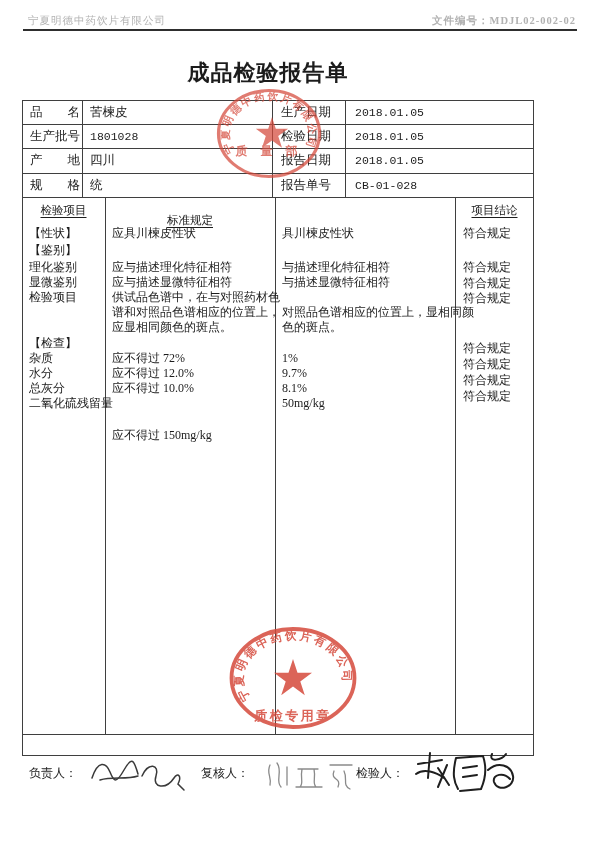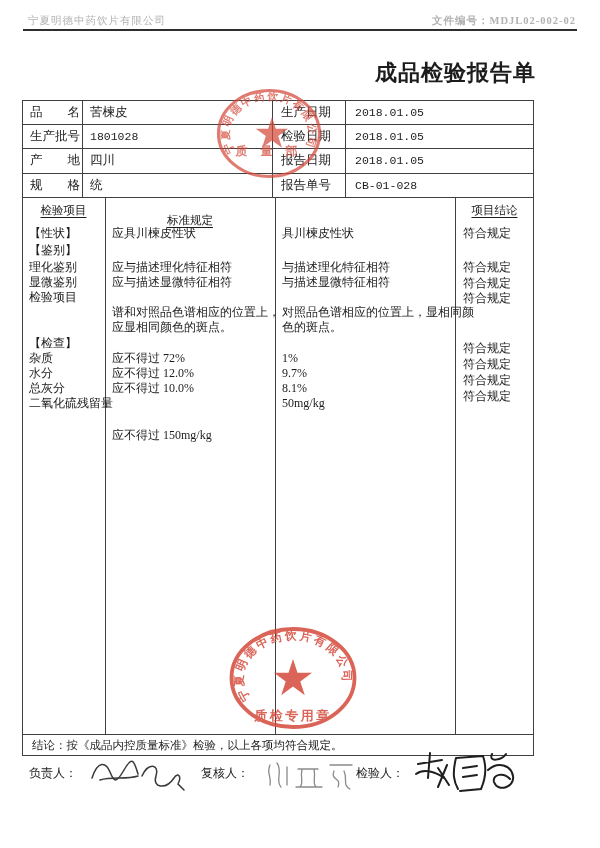--- a/index.html
+++ b/index.html
@@ -6,21 +6,21 @@
   #page{
     position:relative;width:600px;height:848px;background:#ffffff;
     font-family:"Liberation Serif","DejaVu Serif",serif;color:#1c1c1c;
     overflow:hidden;margin:0 auto;
   }
   .abs{position:absolute;white-space:nowrap;}
   .v{position:absolute;width:1px;background:#3f3f3f;}
   .h{position:absolute;height:1px;background:#3f3f3f;}
   .box{position:absolute;border:1px solid #3f3f3f;box-sizing:border-box;background:transparent;}
   .faded{font-size:10.5px;color:#b2b2b2;letter-spacing:1px;}
-  .title{font-size:22px;font-weight:bold;letter-spacing:1px;text-align:right;}
+  .title{font-size:22px;font-weight:bold;letter-spacing:1px;text-align:center;}
   .t{font-size:12px;line-height:14px;font-family:Liberation Serif, serif;}
   .t2{font-size:12.5px;line-height:16px;}
   .mono{font-family:"Liberation Mono","DejaVu Sans Mono",monospace;font-size:11.5px;}
   .th{font-size:11.5px;line-height:14px;text-align:center;
       text-decoration:underline;text-underline-offset:3px;}
   .stamp{position:absolute;}
   .sig{position:absolute;}
 </style>
 </head>
 <body>
@@ -78,20 +78,21 @@
   <div class="abs t" style="left:29px;top:290px;">检验项目</div>
   <div class="abs t" style="left:29px;top:336px;">【检查】</div>
   <div class="abs t" style="left:29px;top:351px;">杂质</div>
   <div class="abs t" style="left:29px;top:366px;">水分</div>
   <div class="abs t" style="left:29px;top:381px;">总灰分</div>
   <div class="abs t" style="left:29px;top:396px;">二氧化硫残留量</div>
 
   <div class="abs t" style="left:112px;top:226px;">应具川楝皮性状</div>
   <div class="abs t" style="left:112px;top:260px;">应与描述理化特征相符</div>
   <div class="abs t" style="left:112px;top:275px;">应与描述显微特征相符</div>
+  <div class="abs t" style="left:112px;top:290px;">供试品色谱中，在与对照药材色</div>
   <div class="abs t" style="left:112px;top:305px;">谱和对照品色谱相应的位置上，</div>
   <div class="abs t" style="left:112px;top:320px;">应显相同颜色的斑点。</div>
   <div class="abs t" style="left:112px;top:351px;">应不得过 72%</div>
   <div class="abs t" style="left:112px;top:366px;">应不得过 12.0%</div>
   <div class="abs t" style="left:112px;top:381px;">应不得过 10.0%</div>
   <div class="abs t" style="left:112px;top:396px;margin-top:32px;">应不得过 150mg/kg</div>
 
   <div class="abs t" style="left:282px;top:226px;">具川楝皮性状</div>
   <div class="abs t" style="left:282px;top:260px;">与描述理化特征相符</div>
   <div class="abs t" style="left:282px;top:275px;">与描述显微特征相符</div>
@@ -104,21 +105,20 @@
 
   <div class="abs t" style="left:463px;top:226px;">符合规定</div>
   <div class="abs t" style="left:463px;top:260px;">符合规定</div>
   <div class="abs t" style="left:463px;top:276px;">符合规定</div>
   <div class="abs t" style="left:463px;top:291px;">符合规定</div>
   <div class="abs t" style="left:463px;top:341px;">符合规定</div>
   <div class="abs t" style="left:463px;top:357px;">符合规定</div>
   <div class="abs t" style="left:463px;top:373px;">符合规定</div>
   <div class="abs t" style="left:463px;top:389px;">符合规定</div>
 
-  <div class="abs" style="left:32px;top:738px;font-size:11.5px;line-height:14px;">结论：按《成品内控质量标准》检验，以上各项均符合规定。</div>
 
   <div class="abs t" style="left:29px;top:766px;">负责人：</div>
   <div class="abs t" style="left:201px;top:766px;">复核人：</div>
   <div class="abs t" style="left:356px;top:766px;">检验人：</div>
 
   <svg class="sig" style="left:86px;top:750px;" width="105" height="45" viewBox="0 0 105 45">
     <g fill="none" stroke="#3a3a3a" stroke-width="1.5" stroke-linecap="round">
       <path d="M6,28 C12,10 20,12 24,22 S30,34 38,20 S48,10 52,24"></path>
       <path d="M14,30 C26,26 40,30 52,26"></path>
       <path d="M56,26 C62,12 74,14 70,26 C66,38 80,40 88,28 C92,22 96,26 92,34 L98,40"></path>

